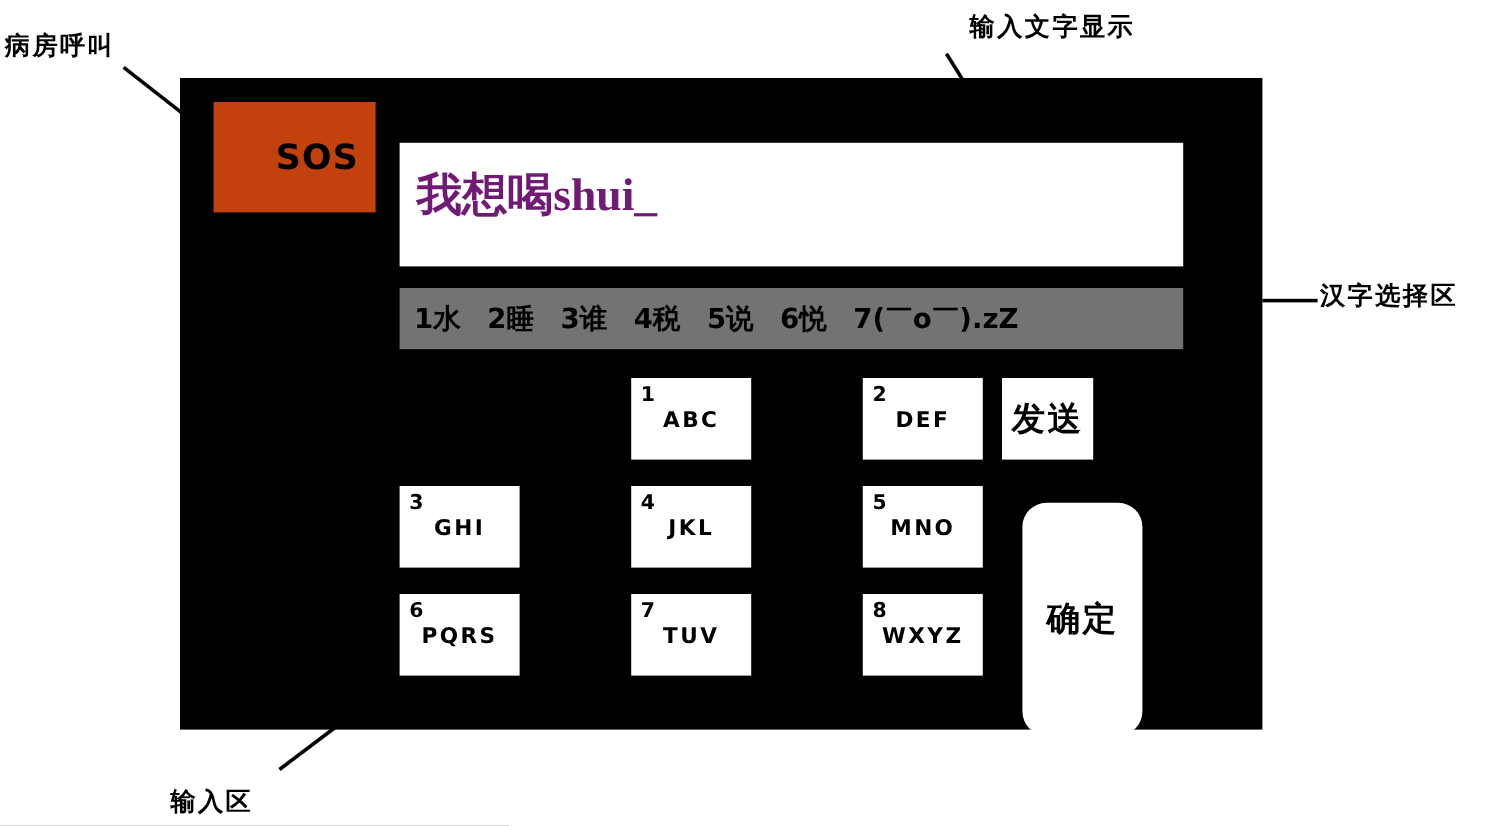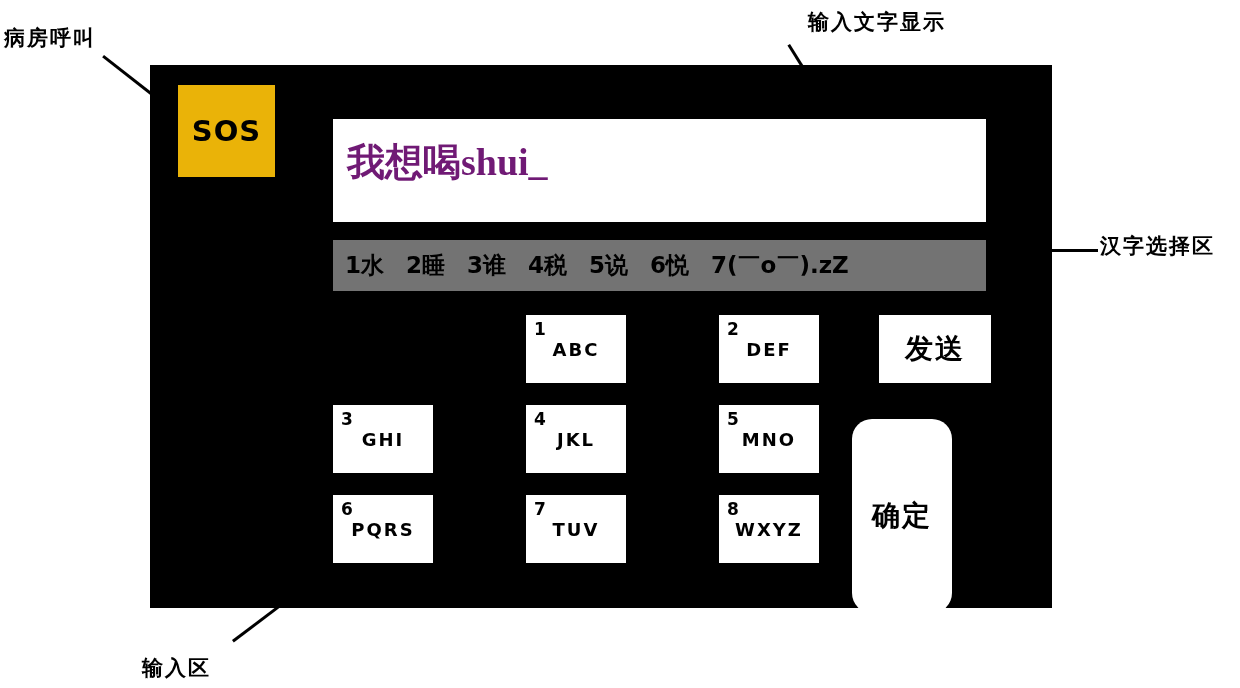--- a/index.html
+++ b/index.html
@@ -66,24 +66,25 @@
     background: #000000;
   }
 
   
   #sos-button {
     position: absolute;
     left: 28px;
     top: 20px;
     width: 97px;
     height: 92px;
-    background: #eab308;
+    background: #c2410c;
     display: flex;
     align-items: center;
     justify-content: center;
+    padding-left: 38px;
   }
   #sos-label {
     color: #000000;
     font-weight: 800;
     font-size: 29px;
     letter-spacing: 1px;
     font-family: "DejaVu Sans", "Liberation Sans", sans-serif;
   }
 
   
@@ -180,21 +181,21 @@
     font-weight: 800;
     font-size: 28px;
     letter-spacing: 2px;
     font-family: "DejaVu Sans", "Liberation Sans", sans-serif;
   }
 
   
   .col1 { left: 0px;   width: 100px; }
   .col2 { left: 193px; width: 100px; }
   .col3 { left: 386px; width: 100px; }
-  .col4 { left: 546px; width: 112px; }
+  .col4 { left: 502px; width: 76px; }
 
   .row1 { top: 0px;   height: 68px; }
   .row2 { top: 90px;  height: 68px; }
   .row3 { top: 180px; height: 68px; }
 
   #key-confirm {
     left: 519px;
     top: 104px;
     width: 100px;
     height: 194px;

